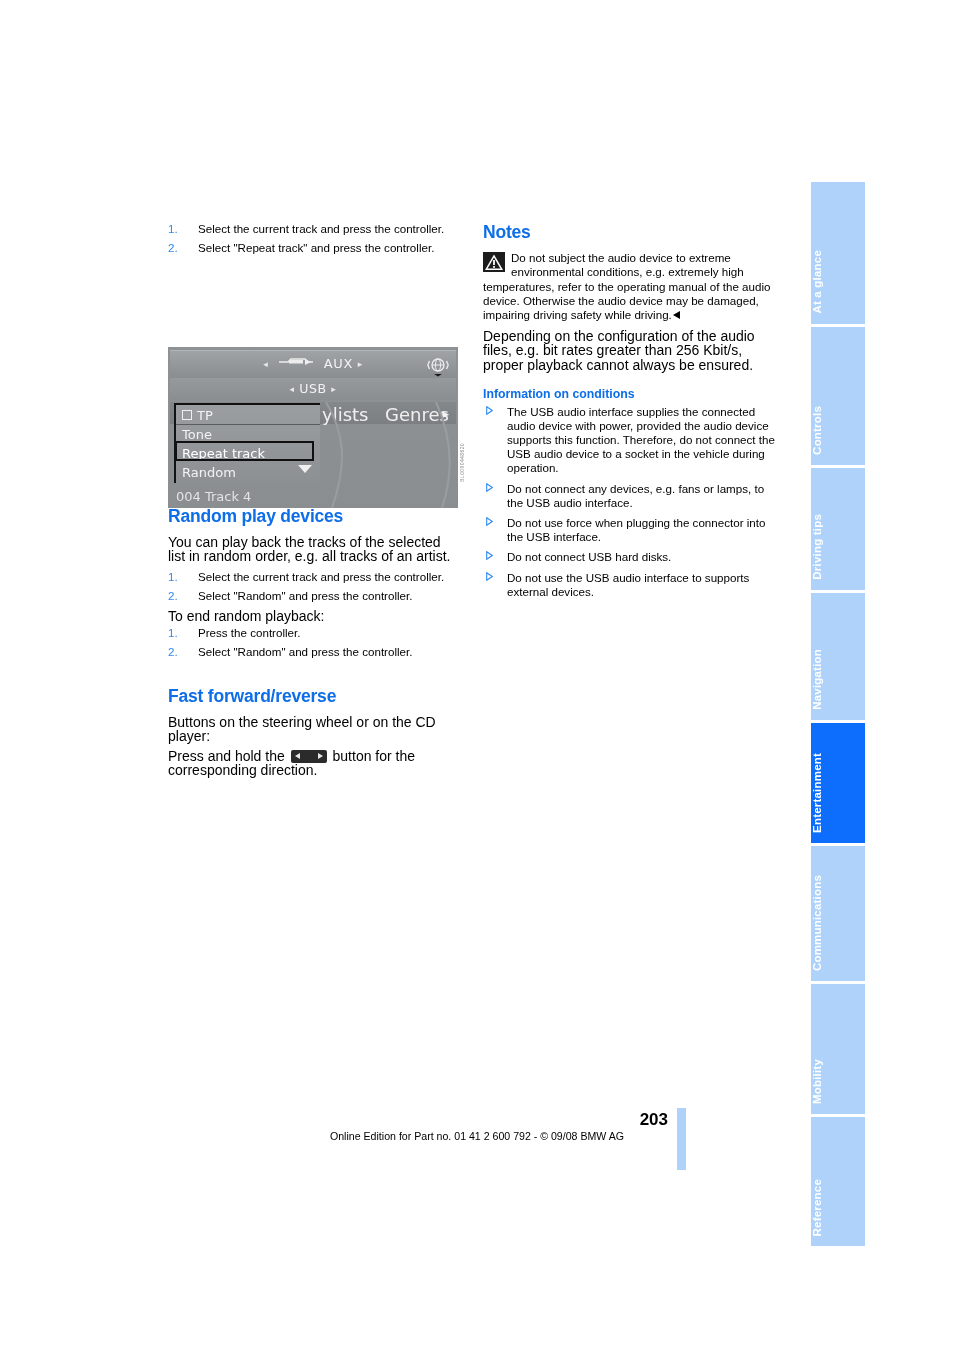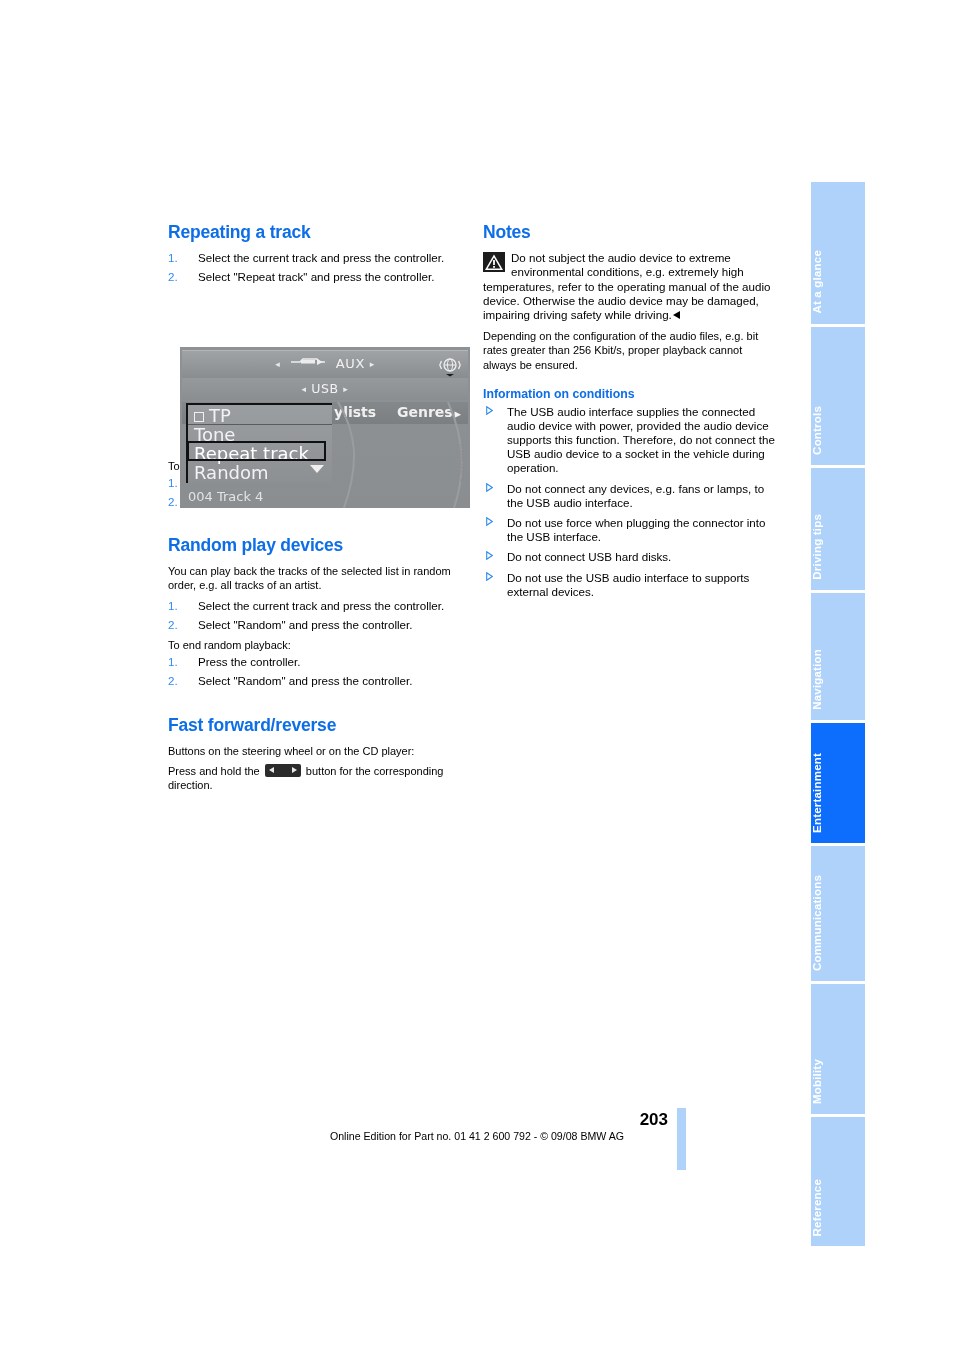--- a/index.html
+++ b/index.html
@@ -44,21 +44,21 @@
 
   h3.sub-heading {
     font-size: 12.3px;
     font-weight: bold;
     color: #0d6ee8;
     margin: 15px 0 3px 0;
     line-height: 1.2;
   }
 
   p.body-text {
-    font-size: 11px;
+    font-size: 14px;
     line-height: 14.2px;
     margin: 0 0 6px 0;
     color: #000;
   }
   p.body-text.tight { margin-bottom: 3px; }
 
   
   ol.num-list {
     list-style: none;
     margin: 0 0 6px 0;
@@ -180,21 +180,21 @@
   
   #idrive-figure {
     position: absolute;
     left: 168px;
     top: 347px;
     width: 298px;
     height: 161px;
   }
   #idrive-shot {
     position: absolute;
-    left: 12px; top: 0;
+    left: 0; top: 0;
     width: 290px;
     height: 161px;
     background: linear-gradient(180deg,#8f9295 0%, #8b8e91 100%);
     overflow: hidden;
     font-family: "DejaVu Sans", sans-serif;
   }
   .idrive-topbar {
     position: absolute;
     left: 2px; top: 3px;
     width: 286px; height: 27px;
@@ -245,22 +245,22 @@
   .idrive-tabsrow {
     position: absolute;
     left: 2px; top: 55px;
     width: 286px; height: 22px;
     background: linear-gradient(180deg,#85888b 0%,#7c7f82 100%);
   }
   .idrive-tab {
     position: absolute;
     top: 2px;
     color: #f0f0f0;
-    font-size: 14px;
-    font-weight: 700;
+    font-size: 18px;
+    font-weight: 400;
     text-align: center;
   }
   .tab-playlists { left: 152px; }
   .tab-genres    { left: 215px; }
   .tab-next {
     position: absolute;
     right: 7px; top: 4px;
     color: #f5f5f5;
     font-size: 13px;
   }
@@ -270,21 +270,21 @@
     left: 6px; top: 56px;
     width: 144px; height: 78px;
     background: linear-gradient(180deg,#9b9ea1 0%,#8d9093 100%);
     border-top: 2px solid #121212;
     border-left: 2px solid #121212;
   }
   .menu-item {
     position: absolute;
     left: 6px;
     color: #f2f2f2;
-    font-size: 18px;
+    font-size: 13px;
     line-height: 19px;
     white-space: nowrap;
   }
   .menu-item.i0 { top: 1px; }
   .menu-item.i1 { top: 20px; }
   .menu-item.i2 { top: 39px; color:#ffffff; }
   .menu-item.i3 { top: 58px; }
   .menu-checkbox {
     display: inline-block;
     width: 8px; height: 8px;
@@ -399,21 +399,20 @@
     background: #aed2fa;
   }
 </style>
 </head>
 <body>
 
 <div id="page">
 
   <div class="column" id="col-left">
 
-    <h2 class="section-heading">Repeating a track</h2>
 
     <ol class="num-list">
       <li>
         <span class="num">1.</span>
         <span>Select the current track and press the controller.</span>
       </li>
       <li>
         <span class="num">2.</span>
         <span>Select "Repeat track" and press the controller.</span>
       </li>

